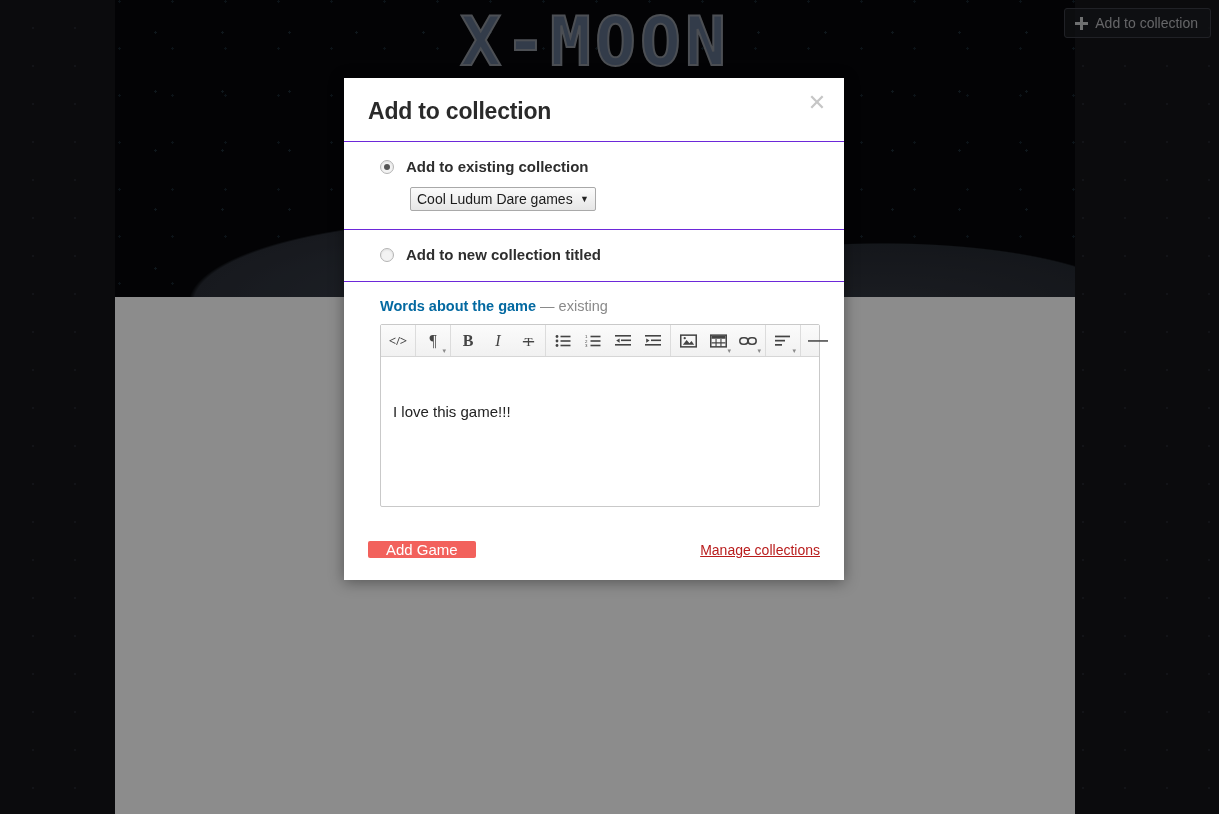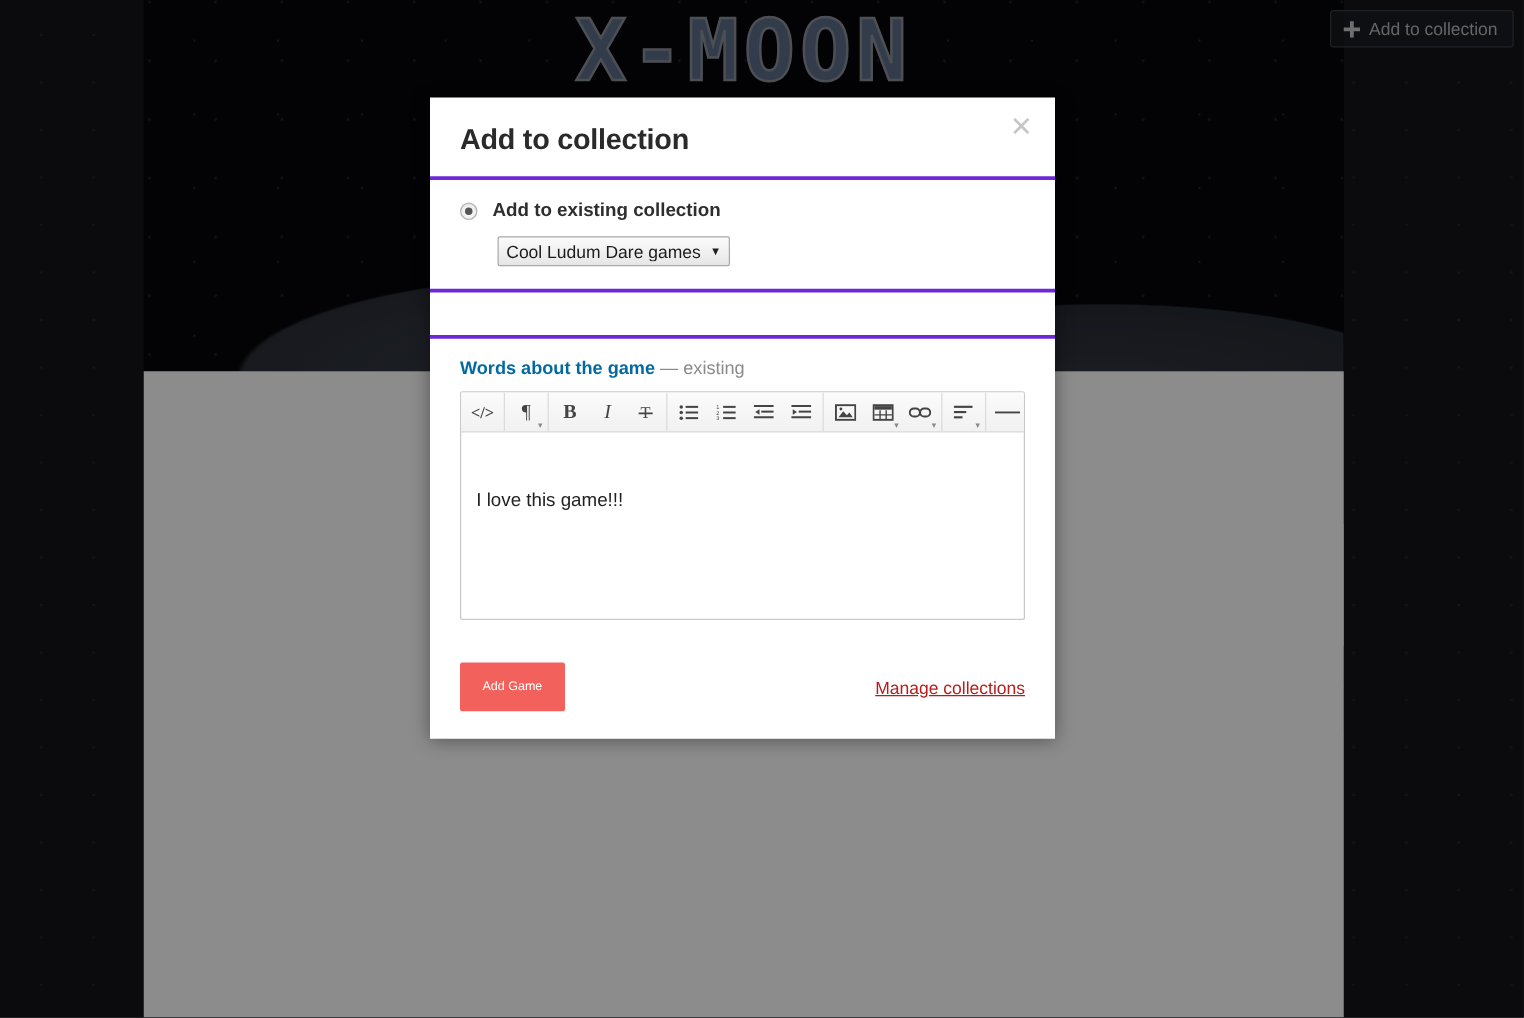--- a/index.html
+++ b/index.html
@@ -300,22 +300,22 @@
   .modal-intro {
     font-size: 14.5px; line-height: 1.45; color: #3a3a3a;
     padding-bottom: 24px;
     max-width: 460px;
   }
   .modal-intro a {
     color: #e04b3e; text-decoration: underline;
   }
 
   .section {
-    border-top: 3px solid #6d28d9;
-    padding: 16px 24px 18px 24px;
+    border-top: 1px solid #6d28d9;
+    padding: 16px 24px 18px 36px;
   }
   .radio-row { display: flex; align-items: center; gap: 12px; }
   .radio {
     width: 14px; height: 14px; border-radius: 50%;
     border: 1px solid #b4b4b4;
     background: #f3f3f3;
     flex: none; position: relative;
     box-shadow: inset 0 1px 2px rgba(0,0,0,.08);
     cursor: pointer;
   }
@@ -403,22 +403,22 @@
   }
 
   .modal-foot {
     padding: 16px 24px 22px 24px;
     display: flex; align-items: center; justify-content: space-between;
   }
   .btn-primary {
     background: #f2615c;
     color: #fff;
     border: none;
-    font-size: 10px;
-    padding: 14px 18px;
+    font-size: 15px;
+    padding: 0 18px;
     border-radius: 2px;
     cursor: pointer;
     font-family: "Liberation Sans", sans-serif;
   }
   .foot-link {
     color: #b91c1c; font-size: 14px; text-decoration: underline; cursor: pointer;
   }
 </style>
 </head>
 <body>
@@ -562,20 +562,24 @@
       <div class="select-wrap">
         <span class="select-holder">
           <select class="coll-select">
             <option>Cool Ludum Dare games</option>
           </select>
         </span>
       </div>
     </div>
 
     <div class="section">
+      <div class="radio-row">
+        <span class="radio"></span>
+        <span class="radio-label">Add to new collection titled</span>
+      </div>
     </div>
 
     <div class="section">
       <div class="words-label">
         <b>Words about the game</b>
         <em>— existing</em>
       </div>
 
       <div class="editor">
         <div class="ed-toolbar">

